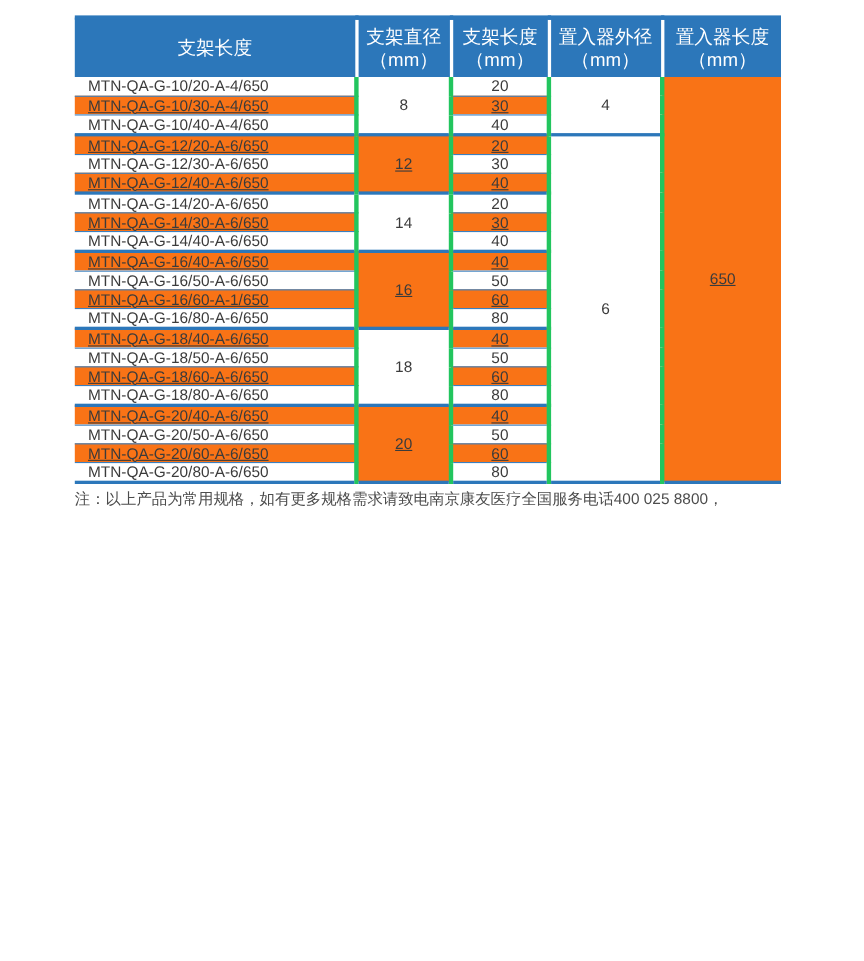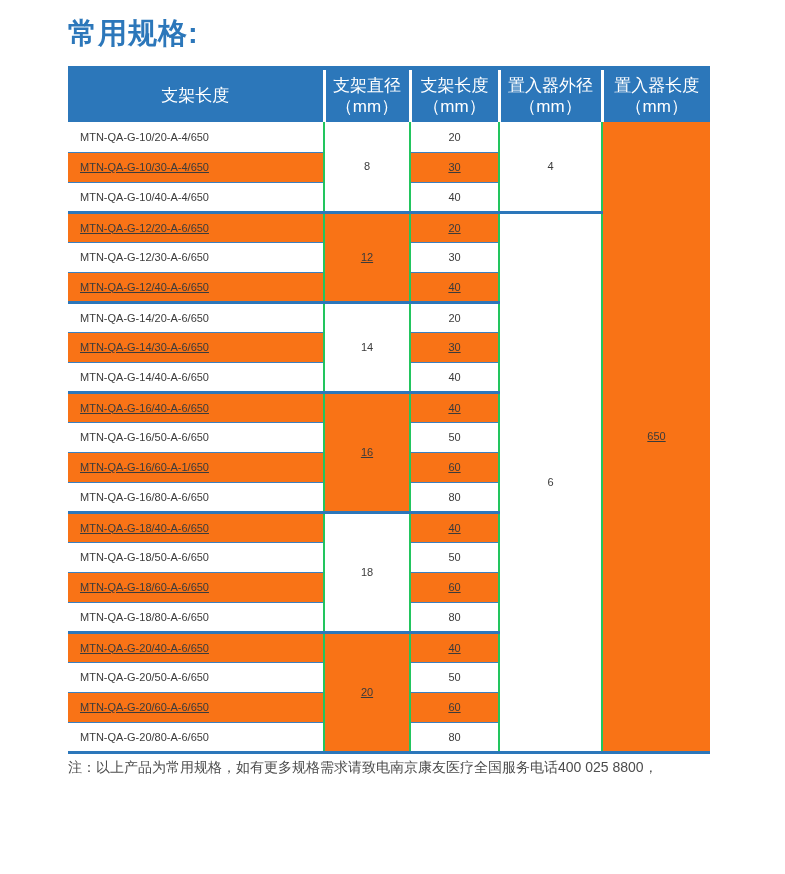--- a/index.html
+++ b/index.html
@@ -40,44 +40,43 @@
     font-size: 17px;
     height: 54px;
     line-height: 1.25;
     vertical-align: middle;
     text-align: center;
   }
   thead th + th { border-left: 3px solid #ffffff; }
   thead th .h2line { display: block; }
 
   tbody td {
-    height: 30px;
-    font-size: 11px;
+    height: 17px;
+    font-size: 14px;
     color: #3b3b3b;
     border-bottom: 1px solid #3a80c0;
     background: #ffffff;
     vertical-align: middle;
   }
   td.c-model { text-align: left; padding-left: 12px; }
   td.c-num   { text-align: center; }
-  td.vb      { border-left: 2px solid #22c55e; }
+  td.vb      { border-left: 4px solid #22c55e; }
   tr.ge > td, td.bb3 { border-bottom: 3px solid #2c77ba; }
   td.g { background: #f97316; text-decoration: underline; }
 
   .note {
     font-size: 14px;
     line-height: 26px;
     color: #4c4c4c;
   }
 </style>
 </head>
 <body>
 
 <div class="wrap">
-  <h1 class="page-title">常用规格:</h1>
 
   <table class="spec-table">
     <colgroup>
         <col class="w1">
         <col class="w2">
         <col class="w3">
         <col class="w4">
         <col class="w5">
       </colgroup>
     <thead>

